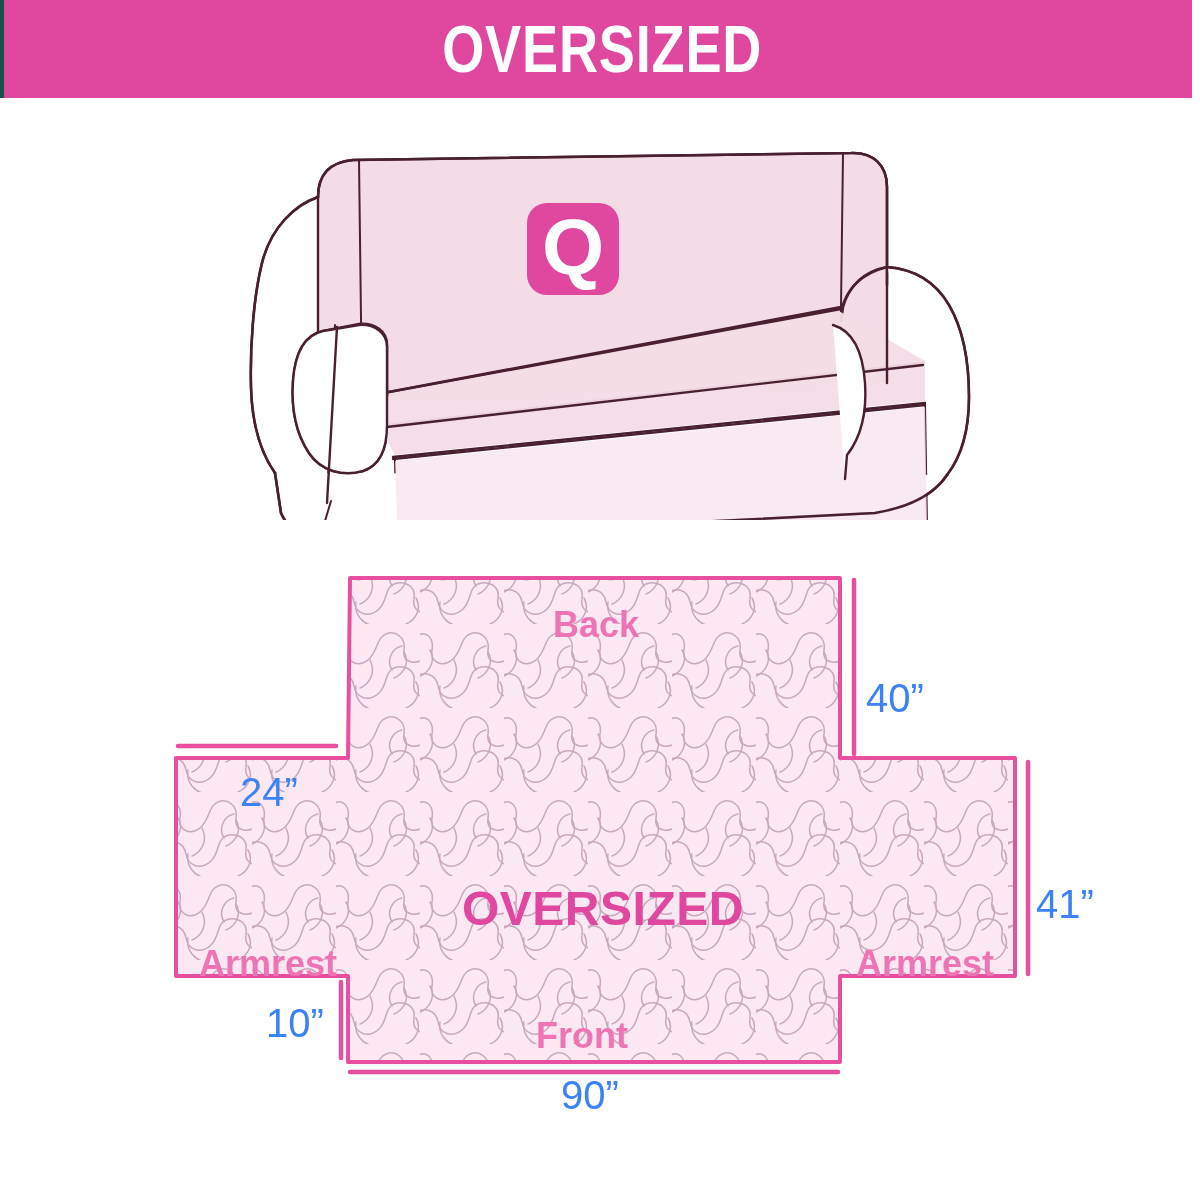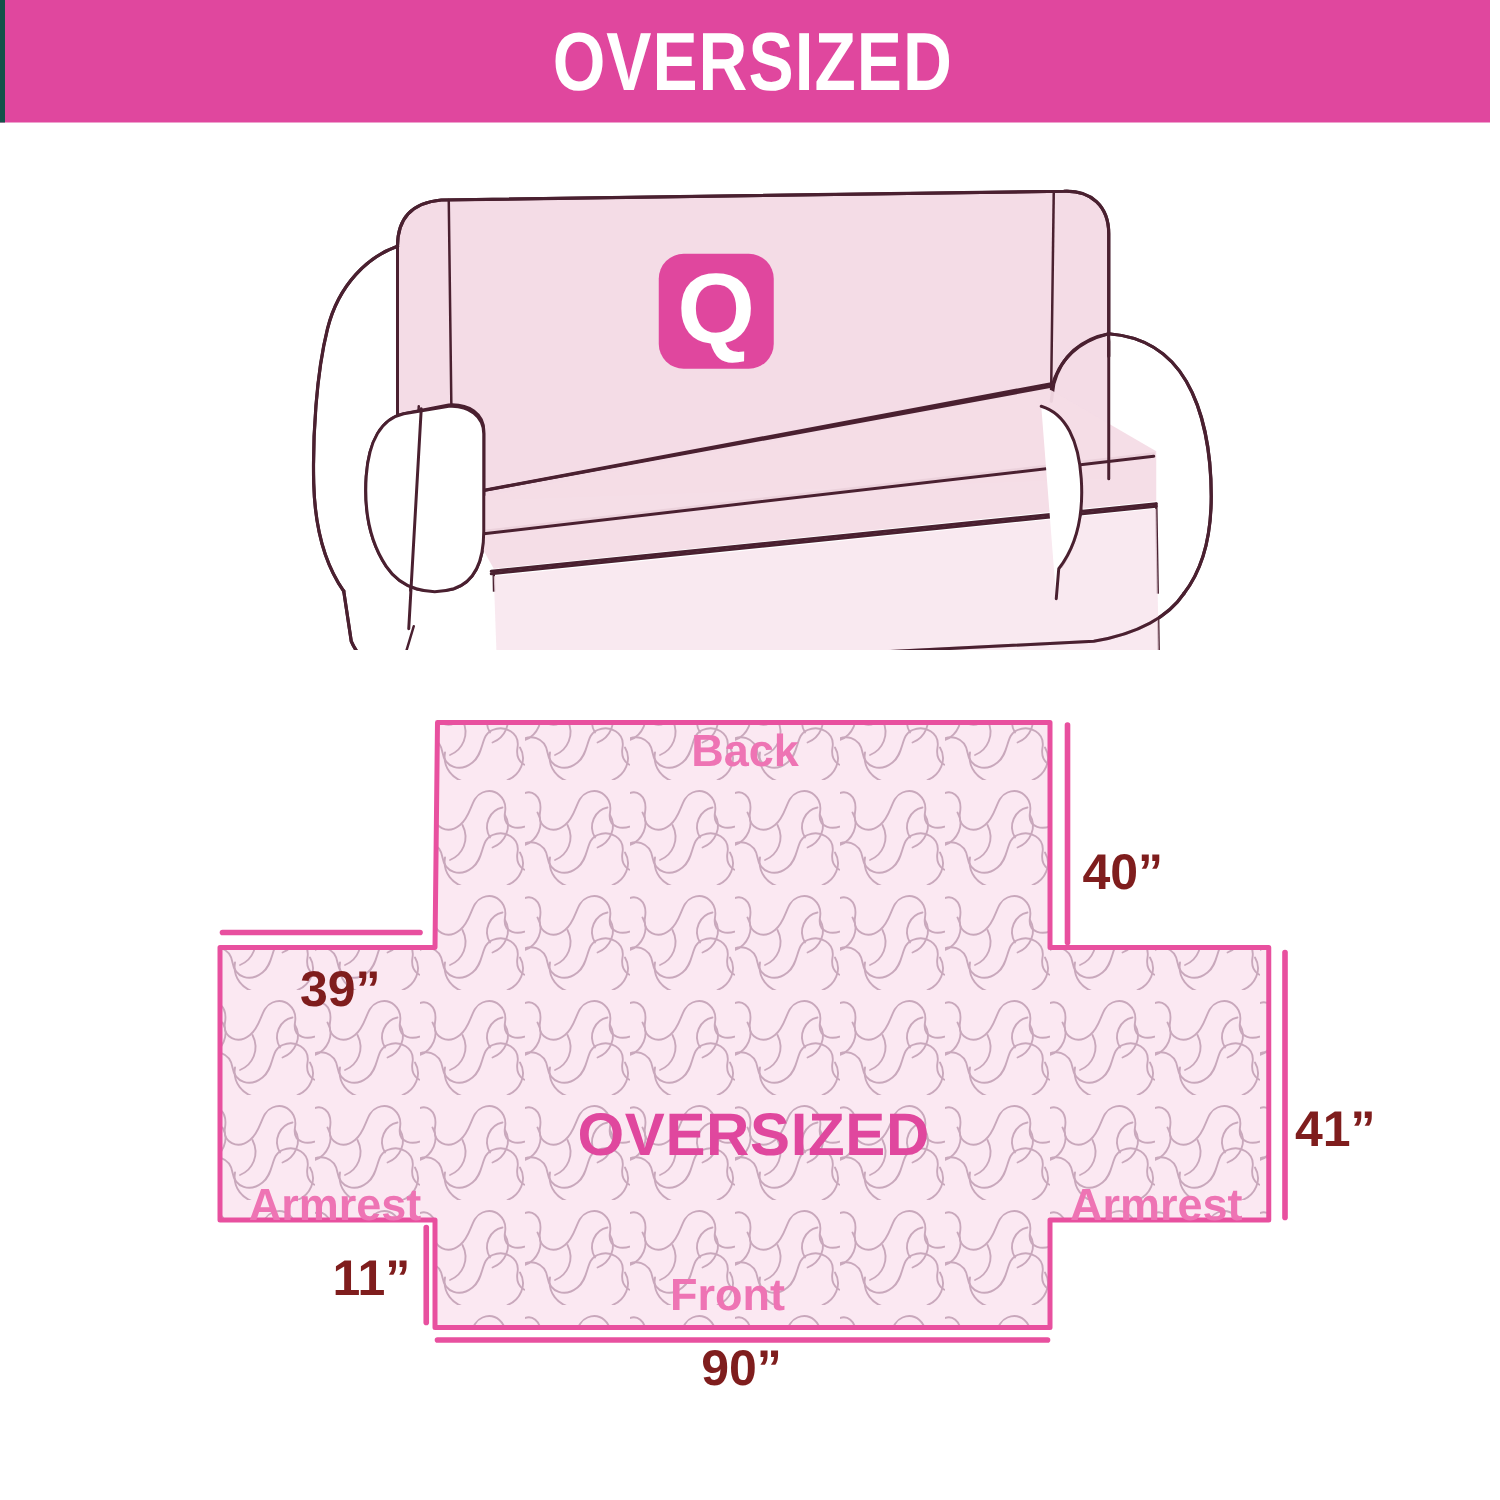--- a/index.html
+++ b/index.html
@@ -80,23 +80,23 @@
     position: absolute;
     left: 0;
     top: 540px;
     width: 1200px;
     height: 600px;
   }
   #pattern-diagram svg { display: block; width: 100%; height: 100%; }
 
   .dim-label {
     position: absolute;
-    color: #7f1d1d;
-    font-family: "Liberation Sans", sans-serif;
-    font-weight: bold;
+    color: #3b82f6;
+    font-family: "Liberation Sans", sans-serif;
+    font-weight: normal;
     font-size: 40px;
     line-height: 1;
     white-space: nowrap;
   }
   .panel-label {
     position: absolute;
     color: #EE74B4;
     font-family: "Liberation Sans", sans-serif;
     font-weight: bold;
     font-size: 36px;
@@ -108,21 +108,21 @@
     color: #E0479E;
     font-family: "Liberation Sans", sans-serif;
     font-weight: bold;
     font-size: 48px;
     letter-spacing: 0.5px;
     line-height: 1;
     white-space: nowrap;
   }
 
   
-  #label-back        { left: 553px; top: 583px; }
+  #label-back        { left: 553px; top: 607px; }
   #label-front       { left: 536px; top: 1018px; }
   #label-armrest-left  { left: 199px; top: 946px; }
   #label-armrest-right { left: 856px; top: 946px; }
   #oversized-center-label { left: 462px; top: 885px; }
 
   #dim-40 { left: 866px; top: 678px; }
   #dim-24 { left: 240px; top: 772px; }
   #dim-23 { left: 1036px; top: 884px; }
   #dim-13 { left: 266px; top: 1003px; }
   #dim-78 { left: 561px; top: 1075px; }
@@ -257,18 +257,18 @@
   </div>
 
   <div class="panel-label" id="label-back">Back</div>
   <div class="panel-label" id="label-front">Front</div>
   <div class="panel-label" id="label-armrest-left">Armrest</div>
   <div class="panel-label" id="label-armrest-right">Armrest</div>
 
   <div id="oversized-center-label">OVERSIZED</div>
 
   <div class="dim-label" id="dim-40">40”</div>
-  <div class="dim-label" id="dim-24">39”</div>
+  <div class="dim-label" id="dim-24">24”</div>
   <div class="dim-label" id="dim-23">41”</div>
-  <div class="dim-label" id="dim-13">11”</div>
+  <div class="dim-label" id="dim-13">10”</div>
   <div class="dim-label" id="dim-78">90”</div>
 
 </div>
 
 </body></html>

